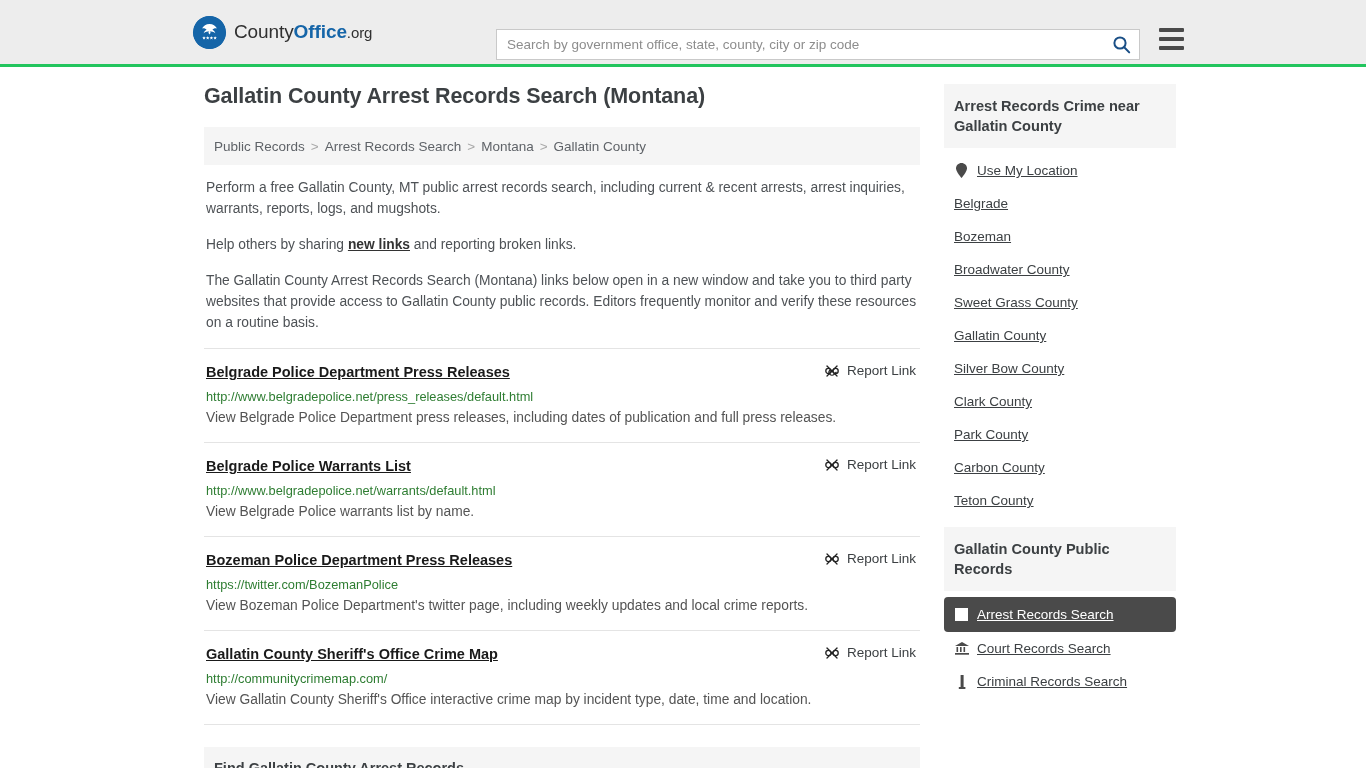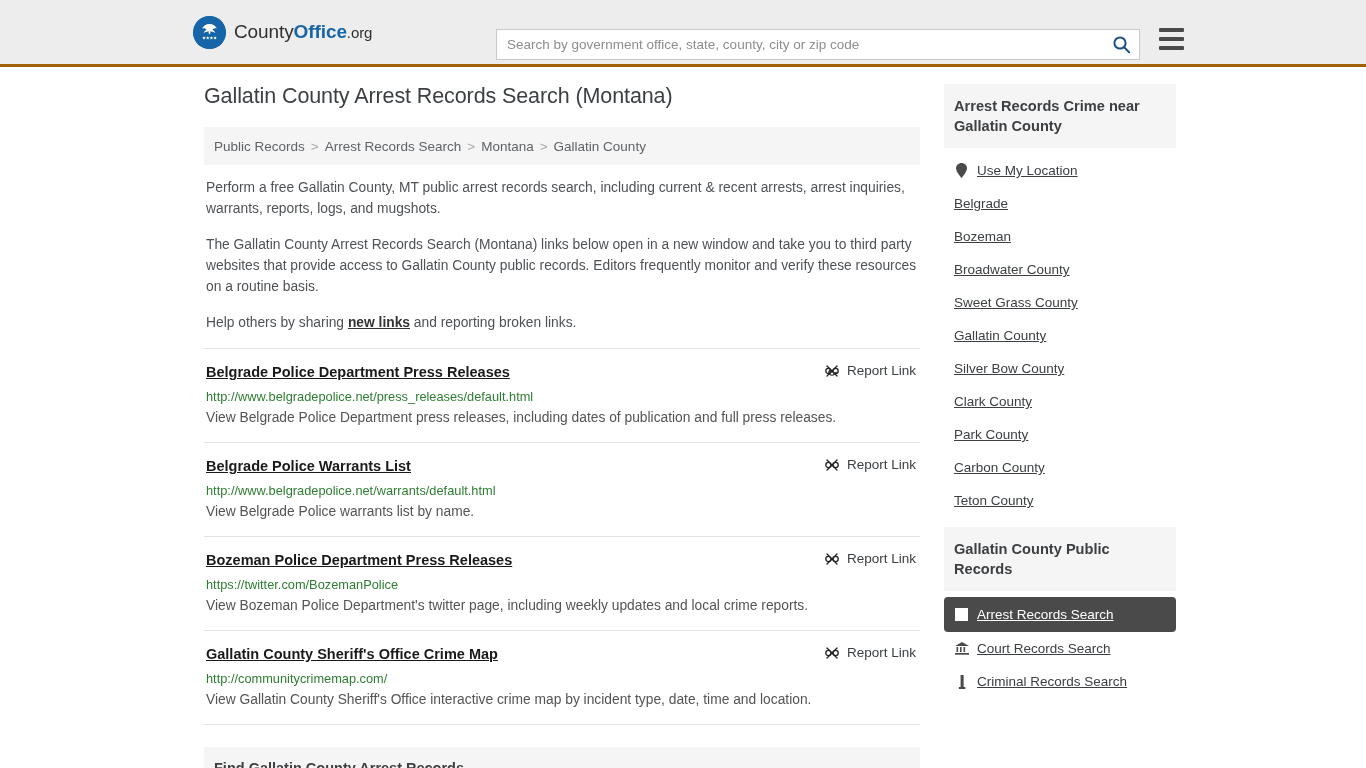--- a/index.html
+++ b/index.html
@@ -8,21 +8,21 @@
     height: 768px;
     overflow: hidden;
     background: #ffffff;
     font-family: "Liberation Sans", sans-serif;
   }
 
   
   .site-header {
     height: 67px;
     background: #ededed;
-    border-bottom: 3px solid #a16207;
+    border-bottom: 3px solid #22c55e;
     display: flex;
     align-items: center;
     position: relative;
   }
   .logo-wrap {
     display: flex;
     align-items: center;
     margin-left: 193px;
     gap: 8px;
     cursor: pointer;
@@ -96,21 +96,21 @@
     display: flex;
     padding-left: 204px;
     padding-top: 17px;
     gap: 24px;
   }
   .main-col { width: 716px; }
   .side-col { width: 232px; }
 
   h1.page-title {
     font-size: 21.5px;
-    font-weight: normal;
+    font-weight: bold;
     color: #3c4043;
     margin-bottom: 18px;
     letter-spacing: -0.1px;
   }
 
   .breadcrumb {
     background: #f5f5f5;
     height: 38px;
     display: flex;
     align-items: center;
@@ -279,22 +279,22 @@
       <span class="sep">&gt;</span>
       <a>Arrest Records Search</a>
       <span class="sep">&gt;</span>
       <a>Montana</a>
       <span class="sep">&gt;</span>
       <a>Gallatin County</a>
     </div>
 
     <div class="intro">
       <p>Perform a free Gallatin County, MT public arrest records search, including current &amp; recent arrests, arrest inquiries, warrants, reports, logs, and mugshots.</p>
+      <p><span>Help others by sharing </span><a>new links</a><span> and reporting broken links.</span></p>
       <p>The Gallatin County Arrest Records Search (Montana) links below open in a new window and take you to third party websites that provide access to Gallatin County public records. Editors frequently monitor and verify these resources on a routine basis.</p>
-      <p><span>Help others by sharing </span><a>new links</a><span> and reporting broken links.</span></p>
     </div>
 
     <div class="link-list">
 
       <div class="link-item">
         <a class="link-title">Belgrade Police Department Press Releases</a>
         <div class="report-link">
           <span>
             <svg width="16" height="16" viewBox="0 0 16 16">
               <path d="M6.2 9.8 C4.9 11.1 4.9 13.2 6.2 14.5 C7.5 15.8 9.6 15.8 10.9 14.5 L13.2 12.2" fill="none" stroke="#222" stroke-width="1.3" stroke-linecap="round" transform="translate(-1.5,-3.5) scale(0.9) translate(2,2)"></path>

